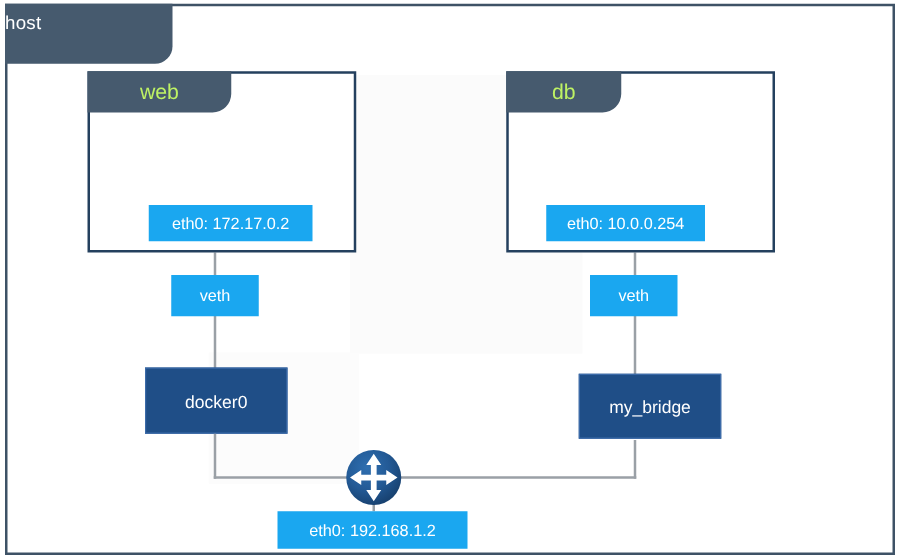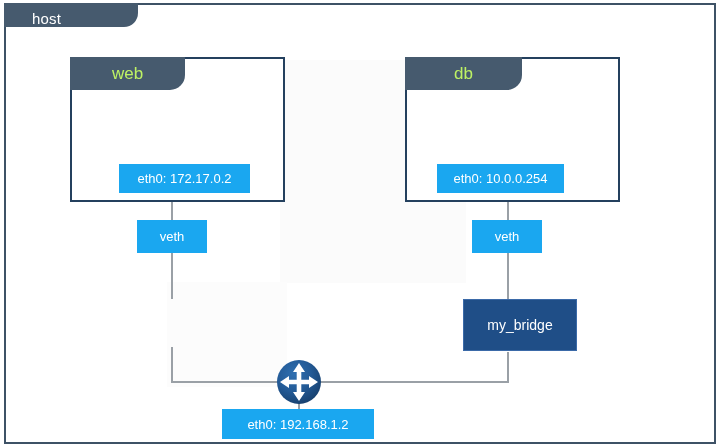--- a/index.html
+++ b/index.html
@@ -27,28 +27,28 @@
     height: 441px;
     border: 2px solid #3e5266;
     box-sizing: border-box;
     background: #ffffff;
   }
   .host-tab {
     position: absolute;
     left: 4px;
     top: 3px;
     width: 134px;
-    height: 24px;
+    height: 48px;
     background: #465a6e;
     border-bottom-right-radius: 14px;
     box-sizing: border-box;
     color: #ffffff;
     font-size: 15px;
     line-height: 32px;
-    padding-left: 28px;
+    padding-left: 0;
     letter-spacing: .2px;
   }
 
   
   .wash {
     position: absolute;
     left: 280px;
     top: 60px;
     width: 186px;
     height: 223px;
@@ -140,27 +140,28 @@
 
   <div class="vline" style="left:171px; top:201px; height:98px;"></div>
 
   <div class="ctr" style="left:70px; top:57px; width:215px; height:145px;">
     <div class="ctr-tab" style="width:115px;">web</div>
   </div>
   <div class="iface" style="left:108px; top:164px; width:131px; height:29px;margin-left:11px;">eth0: 172.17.0.2</div>
 
   <div class="iface" style="left:137px; top:220px; width:70px; height:33px;">veth</div>
 
+  <div class="bridge" style="left:116px; top:294px; width:114px; height:53px;">docker0</div>
 
   <div class="vline" style="left:171px; top:347px; height:36px;"></div>
 
   <div class="vline" style="left:507px; top:201px; height:102px;"></div>
 
   <div class="ctr" style="left:405px; top:57px; width:215px; height:145px;">
-    <div class="ctr-tab" style="width:117px;">db</div>
+    <div class="ctr-tab" style="width:92px;">db</div>
   </div>
   <div class="iface" style="left:437px; top:164px; width:127px; height:29px;">eth0: 10.0.0.254</div>
 
   <div class="iface" style="left:472px; top:220px; width:70px; height:33px;">veth</div>
 
   <div class="bridge" style="left:463px; top:299px; width:114px; height:52px;">my_bridge</div>
 
   <div class="vline" style="left:507px; top:352px; height:31px;"></div>
 
   <div class="hline" style="left:171px; top:381px; width:338px;"></div>

